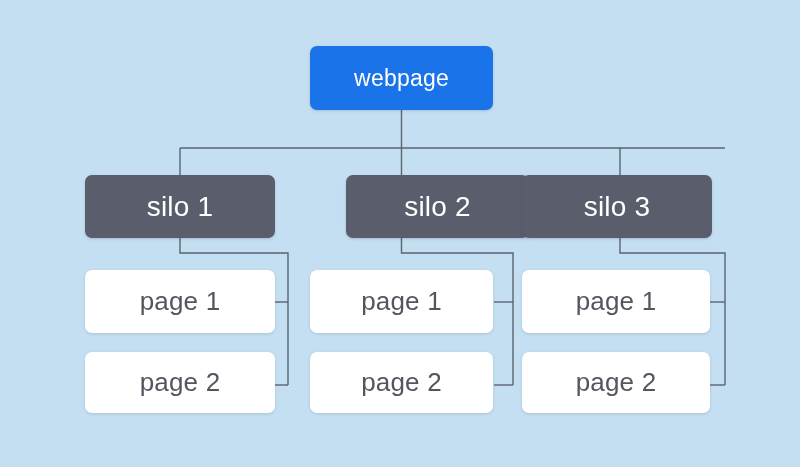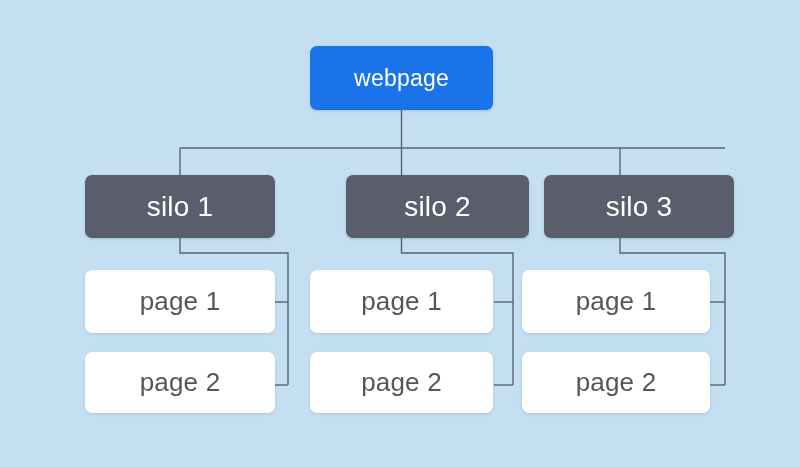--- a/index.html
+++ b/index.html
@@ -91,21 +91,21 @@
   <div class="node node-root" style="left:310px; top:46px; width:183px; height:64px;">
     <span class="node-label">webpage</span>
   </div>
 
   <div class="node node-silo" style="left:85px; top:175px; width:190px; height:63px;">
     <span class="node-label">silo 1</span>
   </div>
   <div class="node node-silo" style="left:310px; top:175px; width:183px; height:63px;margin-left:36px;">
     <span class="node-label">silo 2</span>
   </div>
-  <div class="node node-silo" style="left:544px; top:175px; width:190px; height:63px;">
+  <div class="node node-silo" style="left:522px; top:175px; width:190px; height:63px;">
     <span class="node-label">silo 3</span>
   </div>
 
   <div class="node node-page" style="left:85px; top:270px; width:190px; height:63px;">
     <span class="node-label">page 1</span>
   </div>
   <div class="node node-page" style="left:85px; top:352px; width:190px; height:61px;">
     <span class="node-label">page 2</span>
   </div>
 

